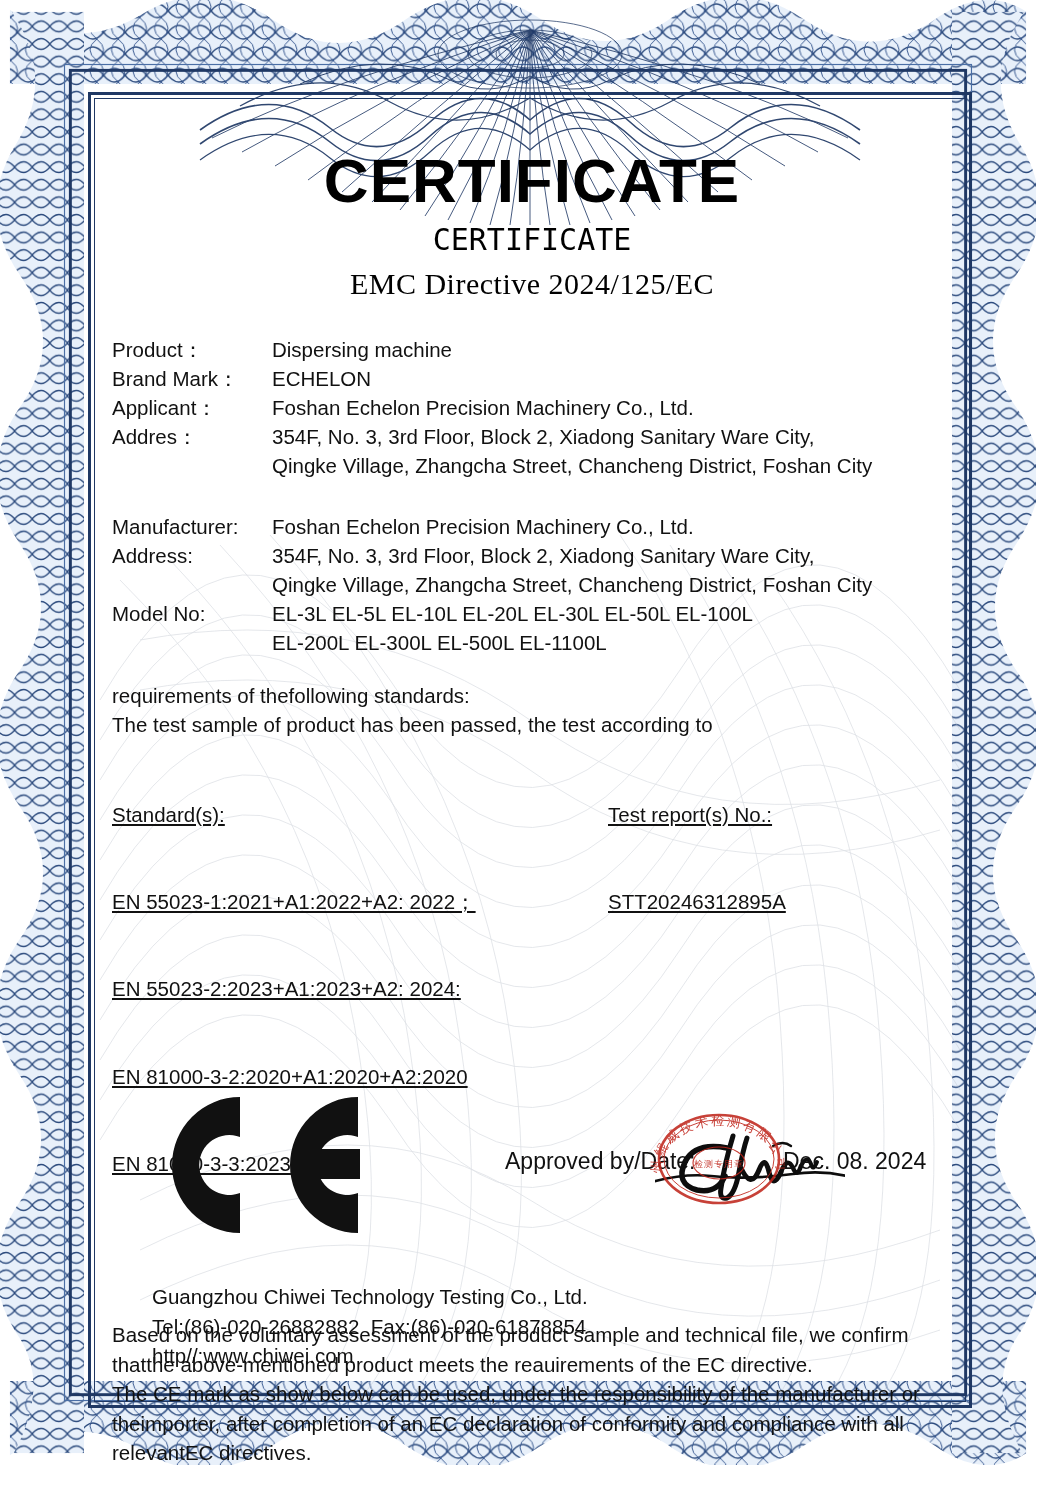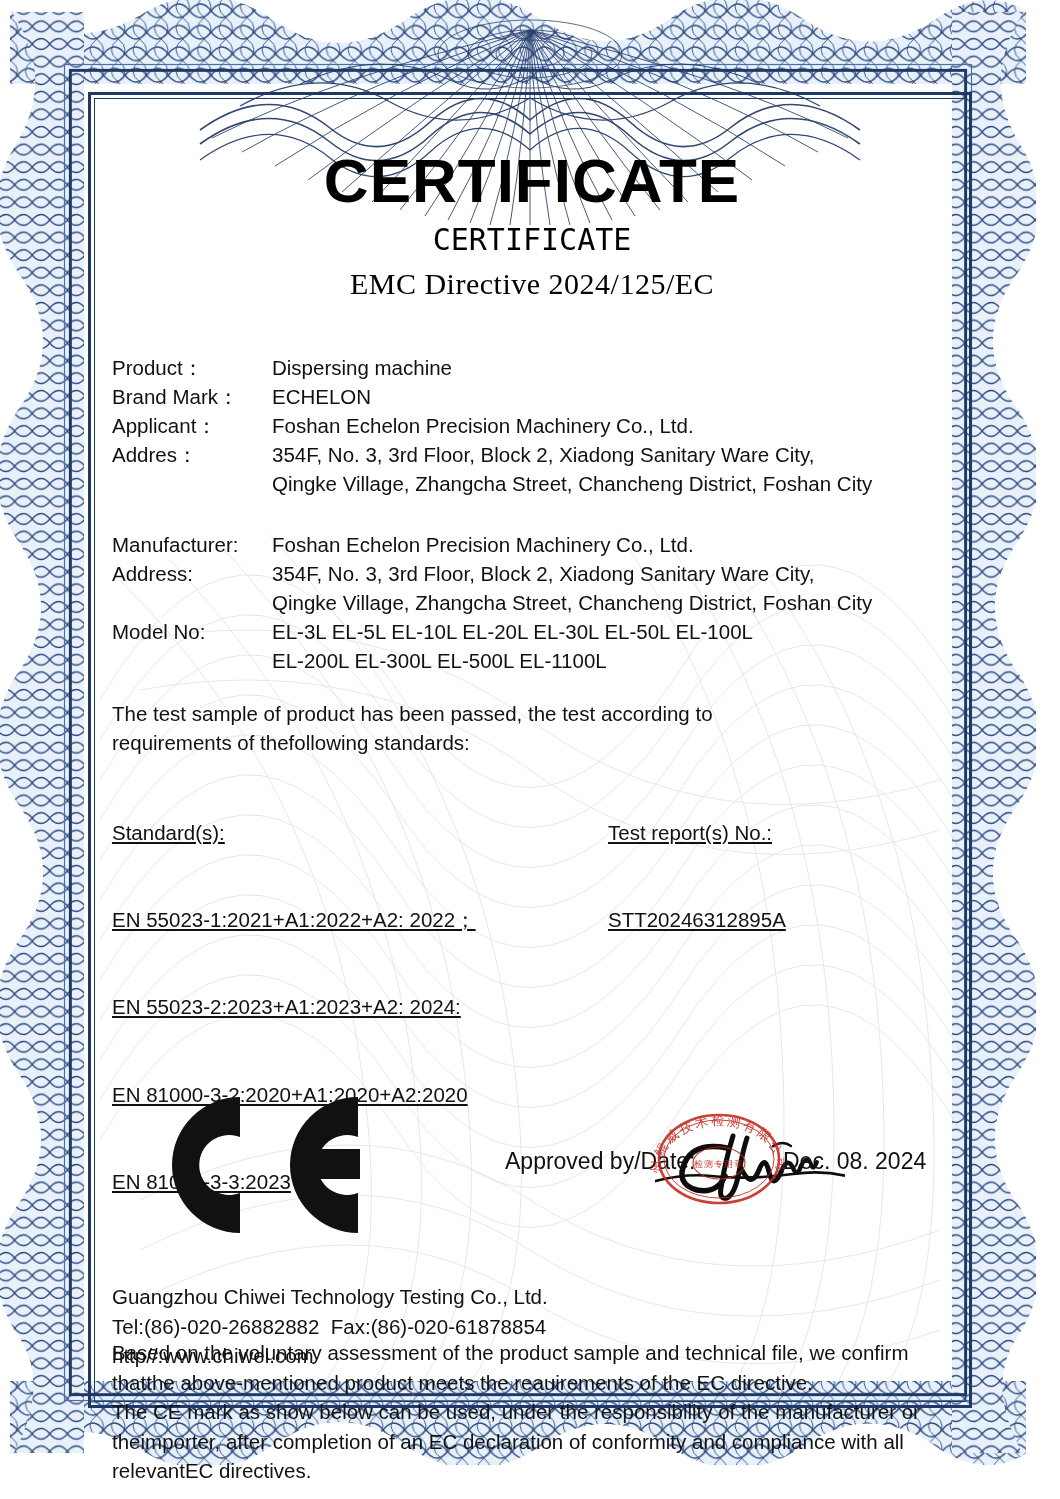--- a/index.html
+++ b/index.html
@@ -20,21 +20,21 @@
   .content{position:absolute;left:112px;top:150px;width:840px;}
 
   .title-main{font-family:"Liberation Sans",sans-serif;font-weight:bold;font-size:62px;
     letter-spacing:1px;text-align:center;color:#000;line-height:1;margin:0 0 6px 0;
     position:relative;z-index:5;}
   .title-sub{font-family:"DejaVu Sans Mono","Liberation Mono",monospace;font-size:30px;
     text-align:center;color:#000;line-height:1.45;margin:0;}
   .title-sub.l2{font-size:30px;letter-spacing:.5px;font-family:Liberation Serif, serif;}
   .title-sub.l3{font-size:30px;letter-spacing:.5px;}
 
-  .block{margin-top:48px;font-size:20.5px;color:#111;line-height:1.42;}
+  .block{margin-top:30px;font-size:20.5px;color:#111;line-height:1.42;}
   .row{display:flex;align-items:flex-start;}
   .row .lab{width:160px;flex:0 0 160px;white-space:pre;}
   .row .val{flex:1;}
   .row.cont .lab{visibility:hidden;}
 
   .gap{height:21px;}
 
   .para{margin-top:24px;font-size:20.5px;line-height:1.42;color:#111;}
   .para div{white-space:pre;}
 
@@ -49,21 +49,21 @@
   .ce{position:absolute;left:130px;top:1075px;width:240px;height:180px;}
 
   
   .approve{position:absolute;left:505px;top:1148px;font-size:23px;color:#111;white-space:pre;}
   .date{position:absolute;left:783px;top:1148px;font-size:23px;color:#111;}
   .stamp{position:absolute;left:643px;top:1105px;width:152px;height:108px;}
   .signature{position:absolute;left:655px;top:1128px;width:190px;height:80px;}
 
   
   .footer{position:absolute;left:112px;top:1282px;font-size:20.5px;line-height:1.44;color:#111;}
-  .footer div{white-space:pre;}
+  .footer div{white-space:pre;margin-left:40px;}
 </style>
 </head>
 <body>
 
 <div class="page">
 
   <svg class="border-layer" viewBox="0 0 1060 1499" preserveAspectRatio="none">
     <defs>
 
       <pattern id="mesh" width="22" height="22" patternUnits="userSpaceOnUse">
@@ -262,22 +262,22 @@
         <span class="lab">Model No:</span>
         <span class="val">EL-3L  EL-5L  EL-10L  EL-20L  EL-30L  EL-50L  EL-100L</span>
       </div>
       <div class="row cont">
         <span class="lab"></span>
         <span class="val">EL-200L  EL-300L  EL-500L  EL-1100L</span>
       </div>
     </div>
 
     <div class="para">
+      <div>requirements of thefollowing standards:</div>
       <div>The test sample of product has been passed, the test according to</div>
-      <div>requirements of thefollowing standards:</div>
 
       <div class="std-wrap">
         <div class="std-line">Standard(s):</div>
         <div class="std-line">EN 55023-1:2021+A1:2022+A2: 2022；</div>
         <div class="std-line">EN 55023-2:2023+A1:2023+A2: 2024:</div>
         <div class="std-line">EN 81000-3-2:2020+A1:2020+A2:2020</div>
         <div class="std-line">EN 81000-3-3:2023</div>
 
         <div class="std-col2">
           <div class="std-line">Test report(s) No.:</div>

